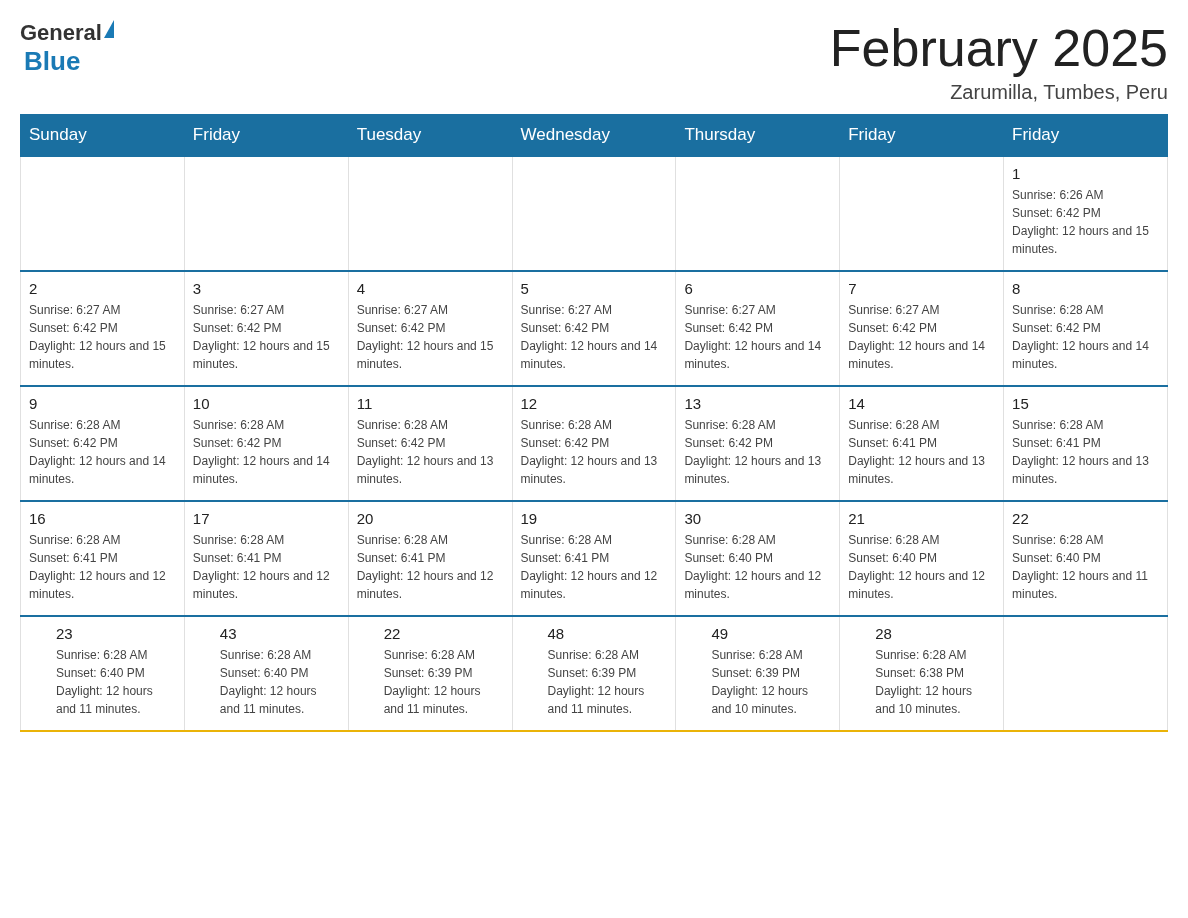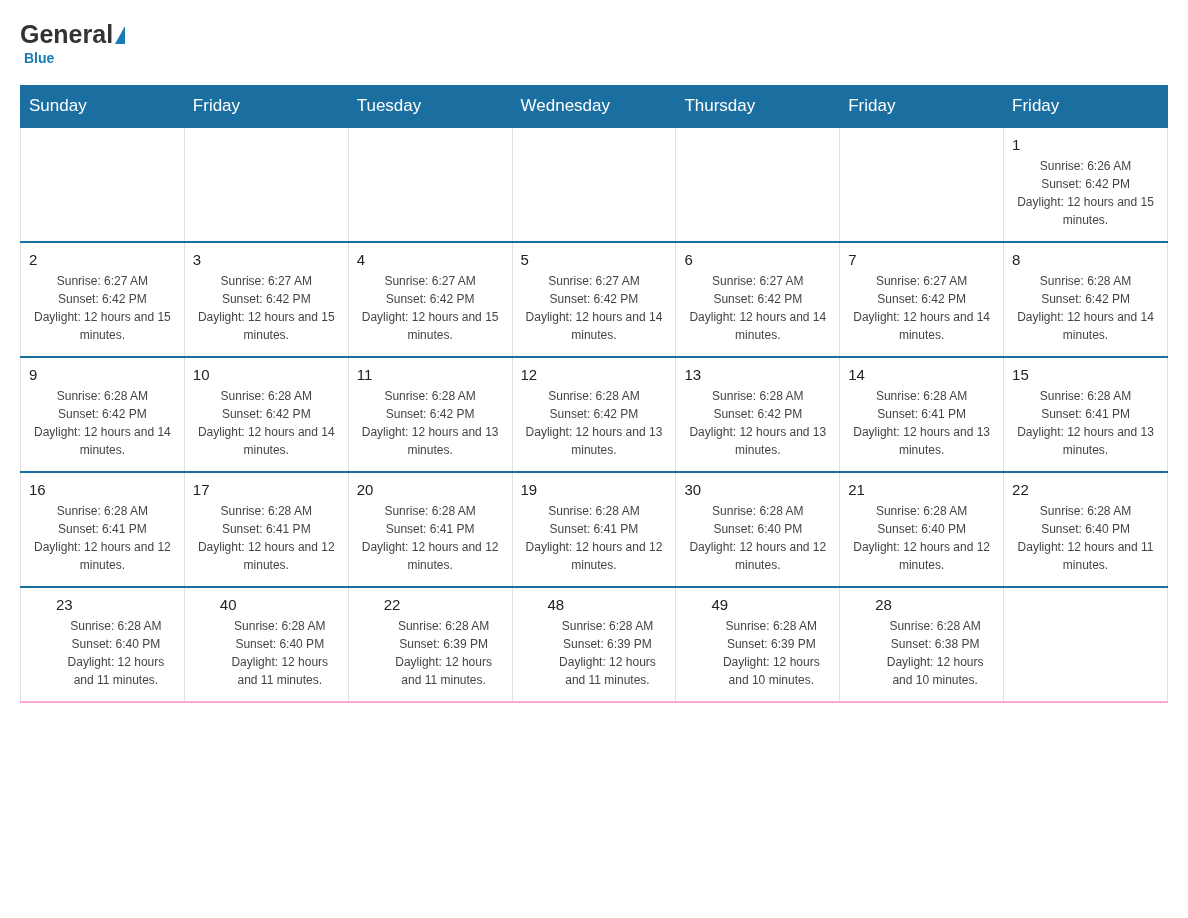--- a/index.html
+++ b/index.html
@@ -16,58 +16,58 @@
       align-items: flex-start;
       margin-bottom: 10px;
     }
     .logo {
       display: flex;
       flex-direction: column;
       align-items: flex-start;
     }
     .logo-text {
       display: flex;
-      align-items: center;
-      font-size: 25px;
+      align-items: flex-start;
+      font-size: 22px;
       font-weight: bold;
       color: #333;
     }
     .logo-general { color: #333; }
     .logo-triangle {
       width: 0;
       height: 0;
       border-left: 10px solid transparent;
       border-right: 0px solid transparent;
       border-bottom: 18px solid #1a7ab5;
       display: inline-block;
       margin: 0 2px;
     }
     .logo-blue {
       color: #1a7ab5;
-      font-size: 14px;
+      font-size: 26px;
       font-weight: bold;
     }
     .title-block {
       text-align: right;
     }
     .month-title {
       font-size: 52px;
       font-weight: normal;
       color: #222;
       line-height: 1.1;
     }
     .location {
       font-size: 20px;
       color: #444;
       margin-top: 4px;
     }
     .calendar {
       width: 100%;
       border-collapse: collapse;
-      margin-top: 18px;
+      margin-top: 10px;
       border-radius: 21px;
     }
     .calendar th {
       background-color: #1a6fa0;
       color: #fff;
       font-size: 17px;
       font-weight: normal;
       padding: 10px 8px;
       text-align: left;
       border: 1px solid #1a6fa0;
@@ -81,53 +81,56 @@
       width: 14.28%;
       min-height: 90px;
     }
     .calendar tr td {
       border-top: 2px solid #1a6fa0;
       border-bottom: 1px solid #e0e0e0;
       border-left: 1px solid #e0e0e0;
       border-right: 1px solid #e0e0e0;
     }
     .calendar tr:last-child td {
-      border-bottom: 2px solid #f9a8d4;
+      border-bottom: 2px solid #eab308;
       padding-left: 35px;
     }
     .day-number {
       font-size: 15px;
       font-weight: normal;
       color: #222;
       display: block;
       margin-bottom: 4px;
     }
     .day-info {
       font-size: 12px;
       color: #444;
       line-height: 1.5;
-      text-align: center;
     }
     .empty-cell {
       background: #fff;
     }
   </style>
 </head>
 <body>
 
 <div class="header">
   <div class="logo">
     <div class="logo-text">
       <span class="logo-general">General</span>
       <span class="logo-triangle"></span>
     </div>
     <div style="margin-left: 4px;">
       <span class="logo-blue">Blue</span>
     </div>
   </div>
+  <div class="title-block">
+    <div class="month-title">February 2025</div>
+    <div class="location">Zarumilla, Tumbes, Peru</div>
+  </div>
 </div>
 
 <table class="calendar">
   <thead>
     <tr>
     <th>Sunday</th>
         <th>Friday</th>
         <th>Tuesday</th>
         <th>Wednesday</th>
         <th>Thursday</th>
@@ -283,21 +286,21 @@
         </td>
       </tr>
       <tr>
         <td>
           <span class="day-number">23</span>
           <div class="day-info" style="white-space: pre-line;">Sunrise: 6:28 AM
 Sunset: 6:40 PM
 Daylight: 12 hours and 11 minutes.</div>
         </td>
         <td>
-          <span class="day-number">40</span>
+          <span class="day-number">43</span>
           <div class="day-info" style="white-space: pre-line;">Sunrise: 6:28 AM
 Sunset: 6:40 PM
 Daylight: 12 hours and 11 minutes.</div>
         </td>
         <td>
           <span class="day-number">22</span>
           <div class="day-info" style="white-space: pre-line;">Sunrise: 6:28 AM
 Sunset: 6:39 PM
 Daylight: 12 hours and 11 minutes.</div>
         </td>

